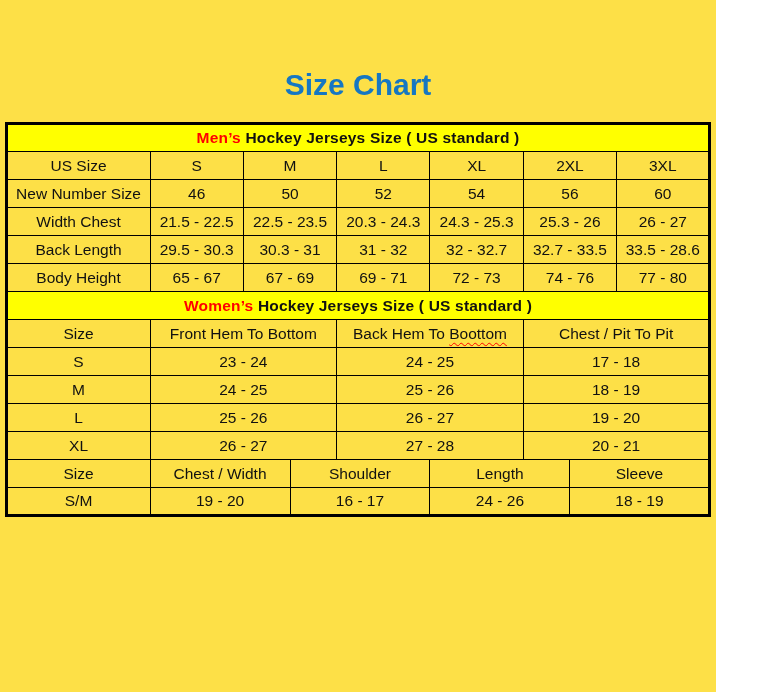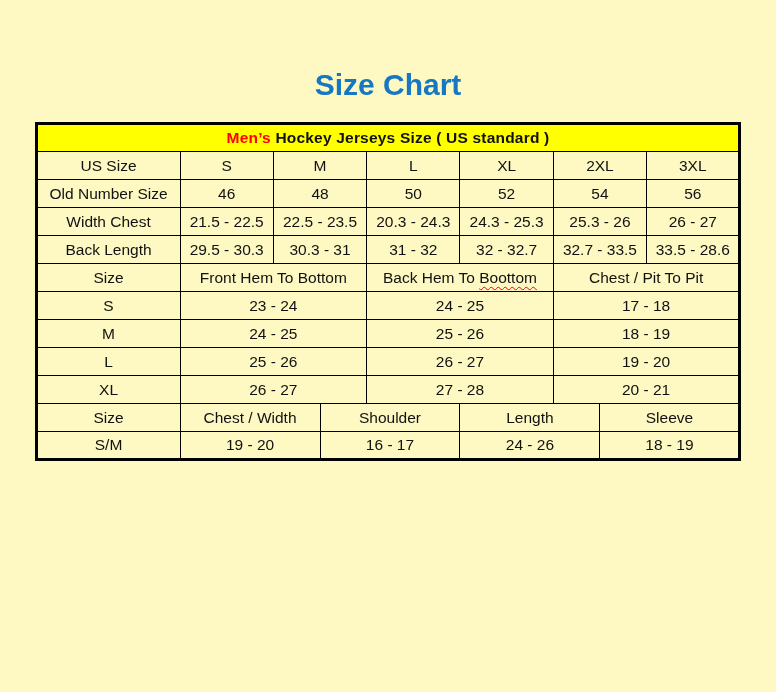--- a/index.html
+++ b/index.html
@@ -6,23 +6,23 @@
     --band-yellow: #ffff00;
     --accent-red: #ff0000;
     --title-blue: #1677c2;
     --border-black: #000000;
     --text-color: #111111;
   }
   * { box-sizing: border-box; }
   html, body { margin: 0; padding: 0; background: #ffffff; }
   .canvas {
     position: relative;
-    width: 776px;
+    width: 716px;
     height: 692px;
-    background: #fef9c3;
+    background: #fde047;
     font-family: "Liberation Sans", "DejaVu Sans", sans-serif;
     overflow: hidden;
   }
   .title {
     margin: 68px 0 0 0;
     text-align: center;
     font-size: 30px;
     line-height: 1.1;
     font-weight: bold;
     color: var(--title-blue);
@@ -98,49 +98,61 @@
     <tr>
           <td class="head">US Size</td>
           <td colspan="2" class="head">S</td>
           <td colspan="2" class="head">M</td>
           <td colspan="2" class="head">L</td>
           <td colspan="2" class="head">XL</td>
           <td colspan="2" class="head">2XL</td>
           <td colspan="2" class="head">3XL</td>
         </tr>
         <tr>
-          <td>Old Number Size</td>
+          <td>New Number Size</td>
           <td colspan="2">46</td>
-          <td colspan="2">48</td>
           <td colspan="2">50</td>
           <td colspan="2">52</td>
           <td colspan="2">54</td>
           <td colspan="2">56</td>
+          <td colspan="2">60</td>
         </tr>
         <tr>
           <td>Width Chest</td>
           <td colspan="2">21.5 - 22.5</td>
           <td colspan="2">22.5 - 23.5</td>
           <td colspan="2">20.3 - 24.3</td>
           <td colspan="2">24.3 - 25.3</td>
           <td colspan="2">25.3 - 26</td>
           <td colspan="2">26 - 27</td>
         </tr>
         <tr>
           <td>Back Length</td>
           <td colspan="2">29.5 - 30.3</td>
           <td colspan="2">30.3 - 31</td>
           <td colspan="2">31 - 32</td>
           <td colspan="2">32 - 32.7</td>
           <td colspan="2">32.7 - 33.5</td>
           <td colspan="2">33.5 - 28.6</td>
         </tr>
+        <tr>
+          <td>Body Height</td>
+          <td colspan="2">65 - 67</td>
+          <td colspan="2">67 - 69</td>
+          <td colspan="2">69 - 71</td>
+          <td colspan="2">72 - 73</td>
+          <td colspan="2">74 - 76</td>
+          <td colspan="2">77 - 80</td>
+        </tr>
       </tbody>
 
     <tbody>
+      <tr>
+        <td class="band" colspan="13"><span class="accent">Women’s</span><span> Hockey Jerseys Size ( US standard )</span></td>
+      </tr>
     <tr>
           <td class="head">Size</td>
           <td colspan="4" class="head">Front Hem To Bottom</td>
           <td colspan="4" class="head"><span>Back Hem To </span><span class="squiggle">Boottom</span></td>
           <td colspan="4" class="head">Chest / Pit To Pit</td>
         </tr>
         <tr>
           <td class="head">S</td>
           <td colspan="4">23 - 24</td>
           <td colspan="4">24 - 25</td>

